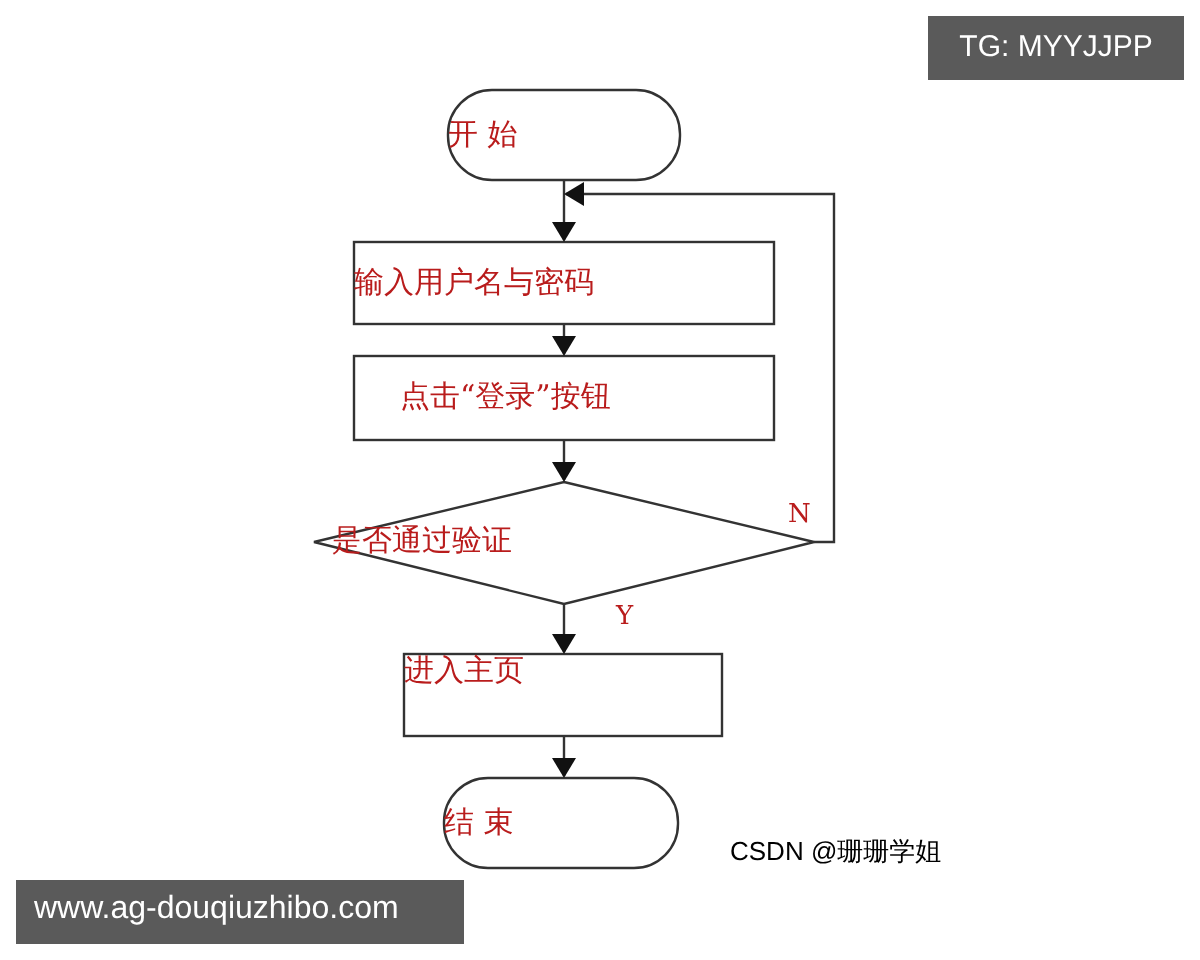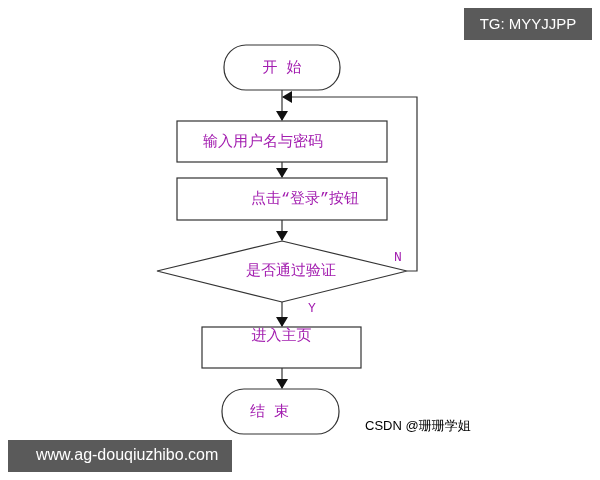--- a/index.html
+++ b/index.html
@@ -1,19 +1,19 @@
 <!DOCTYPE html>
 <html><head>
 <meta charset="utf-8">
 <style>
   html, body { margin: 0; padding: 0; }
   body { width: 600px; height: 480px; background: #ffffff; position: relative; overflow: hidden;
          font-family: "DejaVu Serif", "Liberation Serif", serif; }
   #canvas { position: absolute; left: 0; top: 0; }
-  .lbl { position: absolute; color: #a21caf; font-size: 15px; text-align: center; white-space: nowrap; font-family: Liberation Mono, monospace; }
+  .lbl { position: absolute; color: #b91c1c; font-size: 15px; text-align: left; white-space: nowrap; }
   .badge { position: absolute; background: #5a5a5a; color: #ffffff; font-family: "Liberation Sans", sans-serif; }
   .wm { position: absolute; color: #000000; font-family: Liberation Sans, sans-serif; font-size: 13px; }
 </style>
 </head>
 <body>
 
 <svg id="canvas" width="600" height="480">
   <defs>
     <marker id="arr" markerWidth="10" markerHeight="12" refX="9" refY="6" orient="auto" markerUnits="userSpaceOnUse">
       <path d="M0,0 L10,6 L0,12 Z" fill="#111"></path>
@@ -39,22 +39,22 @@
     <line x1="282" y1="220" x2="282" y2="240" marker-end="url(#arr)"></line>
     <line x1="282" y1="302" x2="282" y2="326" marker-end="url(#arr)"></line>
     <line x1="282" y1="368" x2="282" y2="388" marker-end="url(#arr)"></line>
     <polyline points="407,271 417,271 417,97 283,97" marker-end="url(#arr)"></polyline>
   </g>
 </svg>
 
 <div class="lbl" style="left:224px; top:58px; width:116px;">开 始</div>
 <div class="lbl" style="left:177px; top:132px; width:172px;">输入用户名与密码</div>
 <div class="lbl" style="left:177px; top:189px; width:210px;margin-left:23px;">点击“登录”按钮</div>
-<div class="lbl" style="left:191px; top:261px; width:200px;">是否通过验证</div>
+<div class="lbl" style="left:166px; top:261px; width:200px;">是否通过验证</div>
 <div class="lbl" style="left:202px; top:326px; width:159px;">进入主页</div>
 <div class="lbl" style="left:222px; top:402px; width:95px;">结 束</div>
 
 <div class="lbl" style="left:394px; top:250px; font-size:13px;">N</div>
 <div class="lbl" style="left:308px; top:301px; font-size:13px;">Y</div>
 
 <div class="badge" style="left:464px; top:8px; width:128px; height:32px; line-height:32px; font-size:15px; text-align:center;">TG: MYYJJPP</div>
-<div class="badge" style="left:8px; top:440px; width:224px; height:32px; line-height:30px; font-size:16px; padding-left:28px; box-sizing:border-box;">www.ag-douqiuzhibo.com</div>
+<div class="badge" style="left:8px; top:440px; width:224px; height:32px; line-height:30px; font-size:16px; padding-left:9px; box-sizing:border-box;">www.ag-douqiuzhibo.com</div>
 <div class="wm" style="left:365px; top:417px;">CSDN @珊珊学姐</div>
 
 </body></html>

